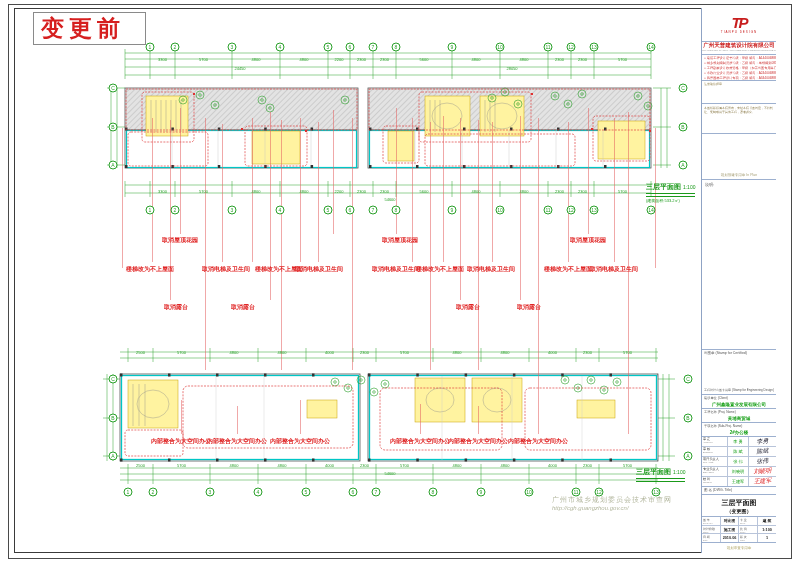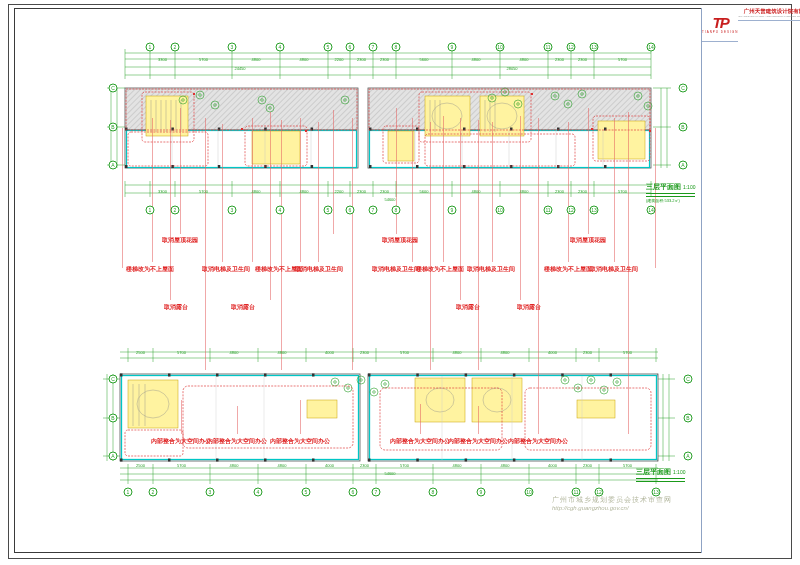--- a/index.html
+++ b/index.html
@@ -20,21 +20,21 @@
   .dim{position:absolute;font-size:4px;color:#2aa02a;transform:translateX(-50%);white-space:nowrap;z-index:4;}
   .plan-title{position:absolute;color:#1a9a1a;font-weight:bold;font-size:7px;white-space:nowrap;z-index:6;}
   .plan-title .pt-scale{font-size:5px;font-weight:normal;}
   .pt-underline{height:2px;border-top:1px solid #1a9a1a;border-bottom:0.5px solid #1a9a1a;margin-top:1px;}
   .pt-area{font-size:4px;font-weight:normal;color:#1a9a1a;margin-top:1px;}
   .watermark{position:absolute;left:552px;top:495px;color:#b3b79e;z-index:7;}
   .watermark .wm1{font-size:7px;letter-spacing:1px;}
   .watermark .wm2{font-size:6px;font-style:italic;}
   
   .tb{position:absolute;left:701px;top:8px;width:75px;height:545px;box-sizing:border-box;
-      border-left:1px solid #8fa3c4;background:#fff;display:flex;flex-direction:row;z-index:8;}
+      border-left:1px solid #8fa3c4;background:#fff;display:flex;flex-direction:column;z-index:8;}
   .tb-sec{border-bottom:1px solid #9db0cf;position:relative;box-sizing:border-box;flex:none;overflow:hidden;}
   .tb-logo{height:34px;display:flex;flex-direction:column;align-items:center;justify-content:center;}
   .logo-tp{color:#c81e1e;font-size:15px;font-weight:bold;font-style:italic;letter-spacing:-2px;line-height:14px;}
   .logo-sub{color:#c81e1e;font-size:3px;letter-spacing:1px;}
   .tb-company{height:13px;text-align:center;}
   .co-cn{color:#c22;font-size:5.5px;font-weight:bold;white-space:nowrap;}
   .co-en{color:#999;font-size:2.5px;white-space:nowrap;}
   .tb-certs{height:26px;padding:1px 2px;}
   .cert{color:#c33;font-size:3.2px;line-height:5px;white-space:nowrap;}
   .cert:before{content:"○ ";color:#c33;}
@@ -80,20 +80,23 @@
   .tb-footer{height:10px;display:flex;align-items:center;justify-content:center;border-bottom:none;}
   .tb-footer span{font-size:3.5px;color:#b3a86a;white-space:nowrap;}
 </style>
 </head>
 <body>
 
 <div class="stage">
   <div class="frame-outer"></div>
   <div class="frame-inner"></div>
 
+  <div class="label-box" style="top:12px;">
+    <span>变更前</span>
+  </div>
 
   <svg class="plan" style="left:95px;top:38px;" width="600" height="195" viewBox="0 0 600 195">
     <defs>
       <pattern id="hatch" width="4" height="4" patternUnits="userSpaceOnUse" patternTransform="rotate(45)">
         <rect width="4" height="4" fill="#e3e3e3"></rect>
         <line x1="0" y1="0" x2="0" y2="4" stroke="#bdbdbd" stroke-width="1.2"></line>
       </pattern>
     </defs>
     <g stroke="#2aa02a" stroke-width="0.5" fill="none">
       <line x1="30" y1="15" x2="556" y2="15"></line>

